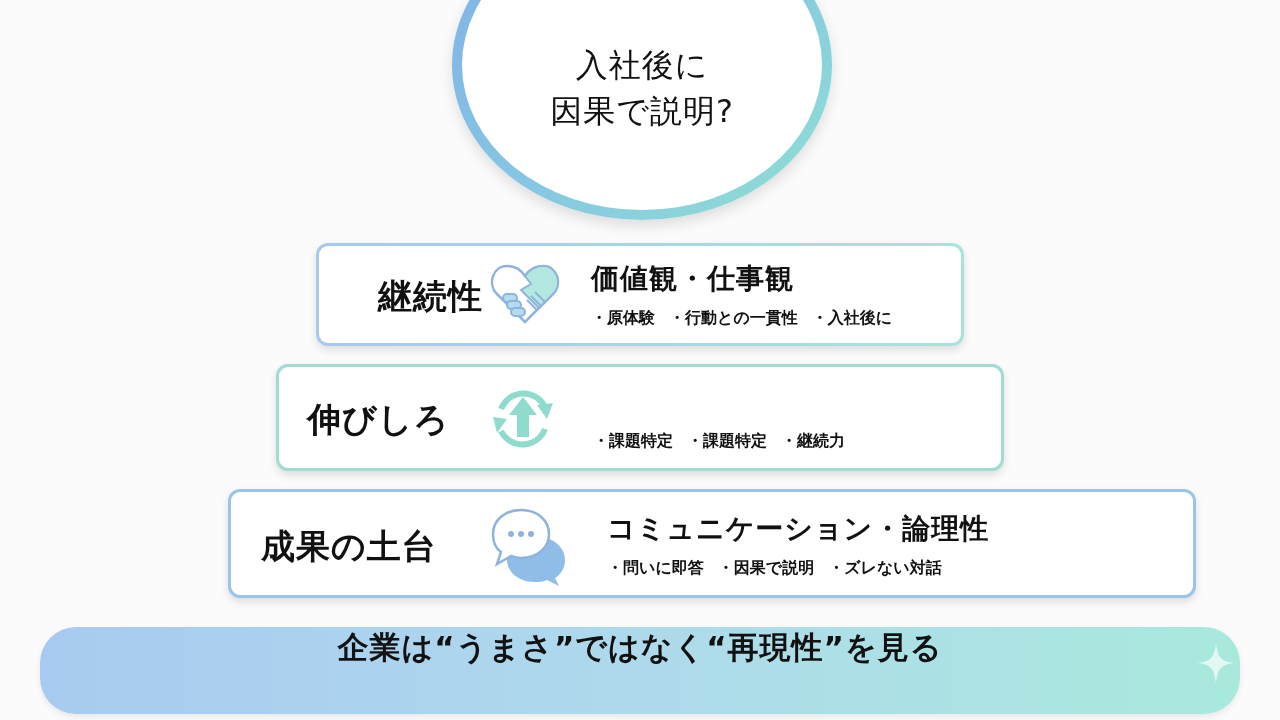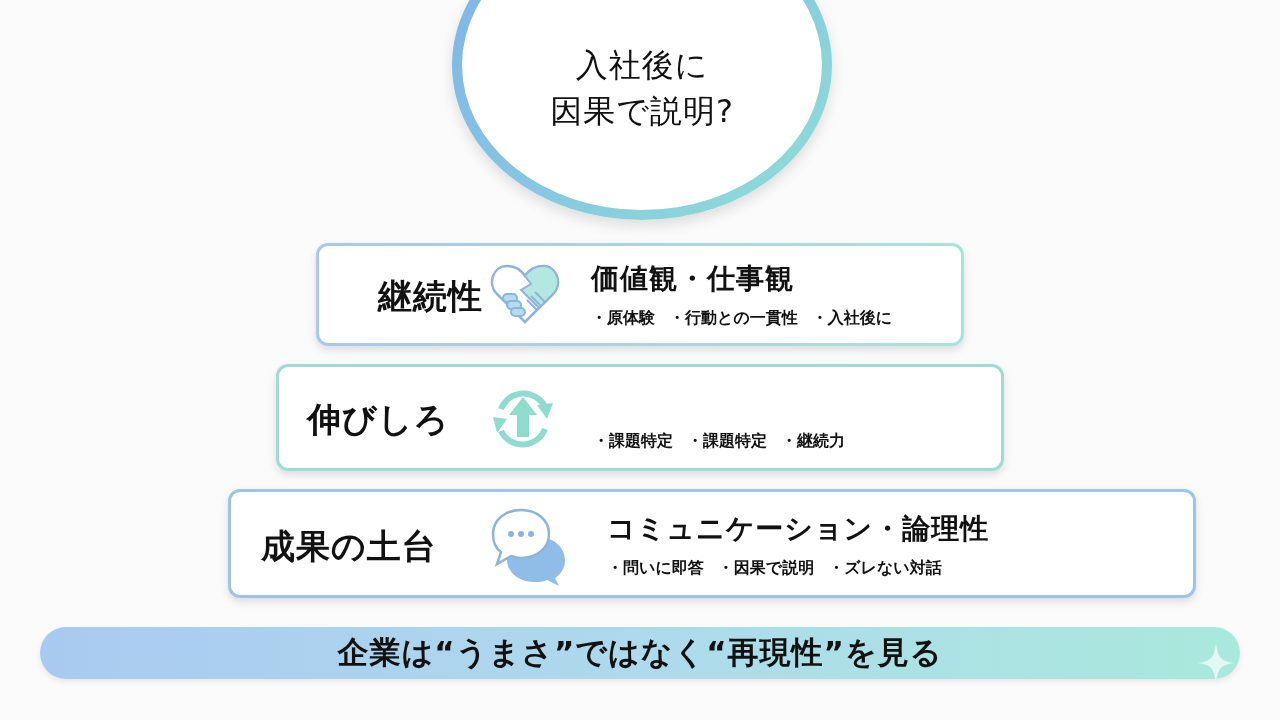--- a/index.html
+++ b/index.html
@@ -36,25 +36,25 @@
     .tier-2 { left:276px; top:364px; width:728px; height:107px; border:3px solid #9fdcd1; }
     .tier-3 { left:228px; top:489px; width:968px; height:109px; border:3px solid #9cc4ea; }
 
     .tier-title { font-size:34px; font-weight:bold; letter-spacing:1px; }
     .tier-icon { position:absolute; }
     .tier-main { position:absolute; font-size:28px; font-weight:bold; letter-spacing:1px; }
     .tier-subs { position:absolute; font-size:16px; font-weight:bold; display:flex; gap:14px;align-items:center; }
     .tier-subs span::before { content:"・"; }
 
     .banner {
-      position:absolute; left:40px; top:627px; width:1200px; height:52px; box-sizing:border-box;
+      position:absolute; left:40px; top:627px; width:1200px; height:87px; box-sizing:border-box;
       border-radius:36px;
       background:linear-gradient(90deg,#a9caf0 0%,#aedaec 50%,#a9e9dc 100%);
       box-shadow:0 3px 6px rgba(0,0,0,0.08);
-      display:flex; align-items:center; justify-content:center;
+      display:flex; align-items:flex-start; justify-content:center;
     }
     .banner-text { font-size:31px; font-weight:bold; letter-spacing:1px; }
     .sparkle { position:absolute; right:6px; top:16px; }
   </style>
 </head>
 <body>
 
 <div class="circle-wrap">
   <div class="circle-inner">
     <div class="circle-line">入社後に</div>

